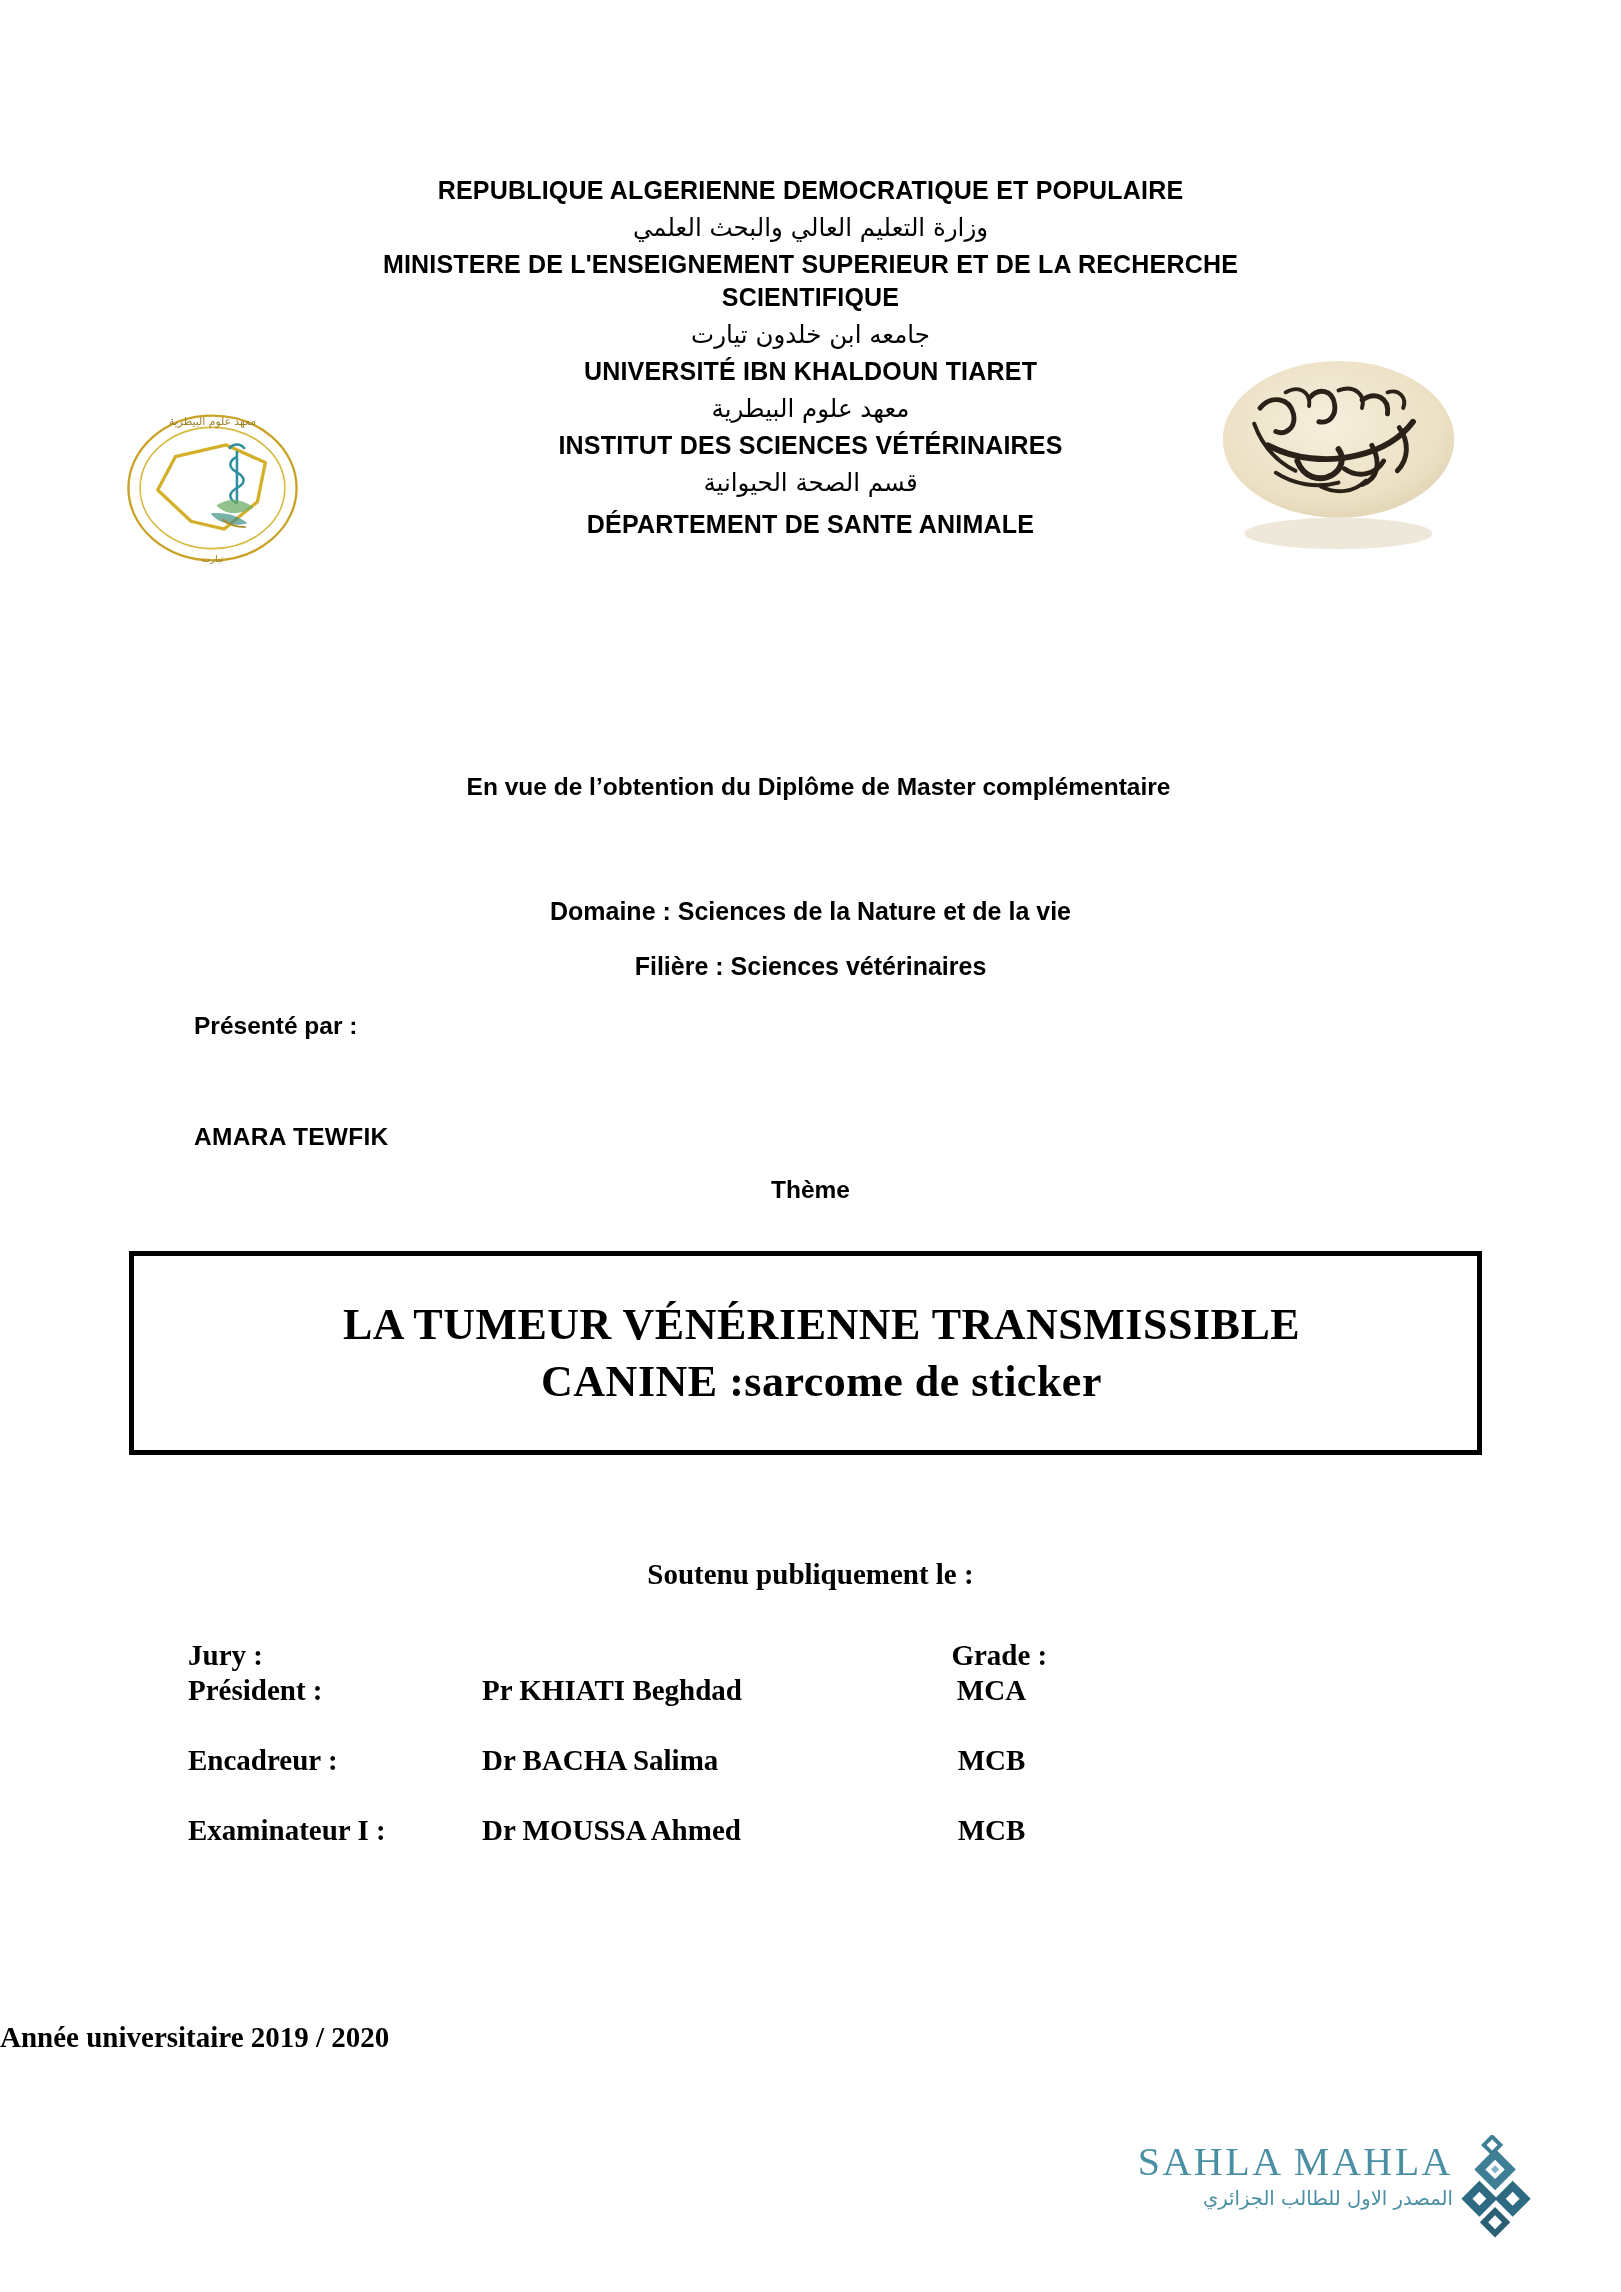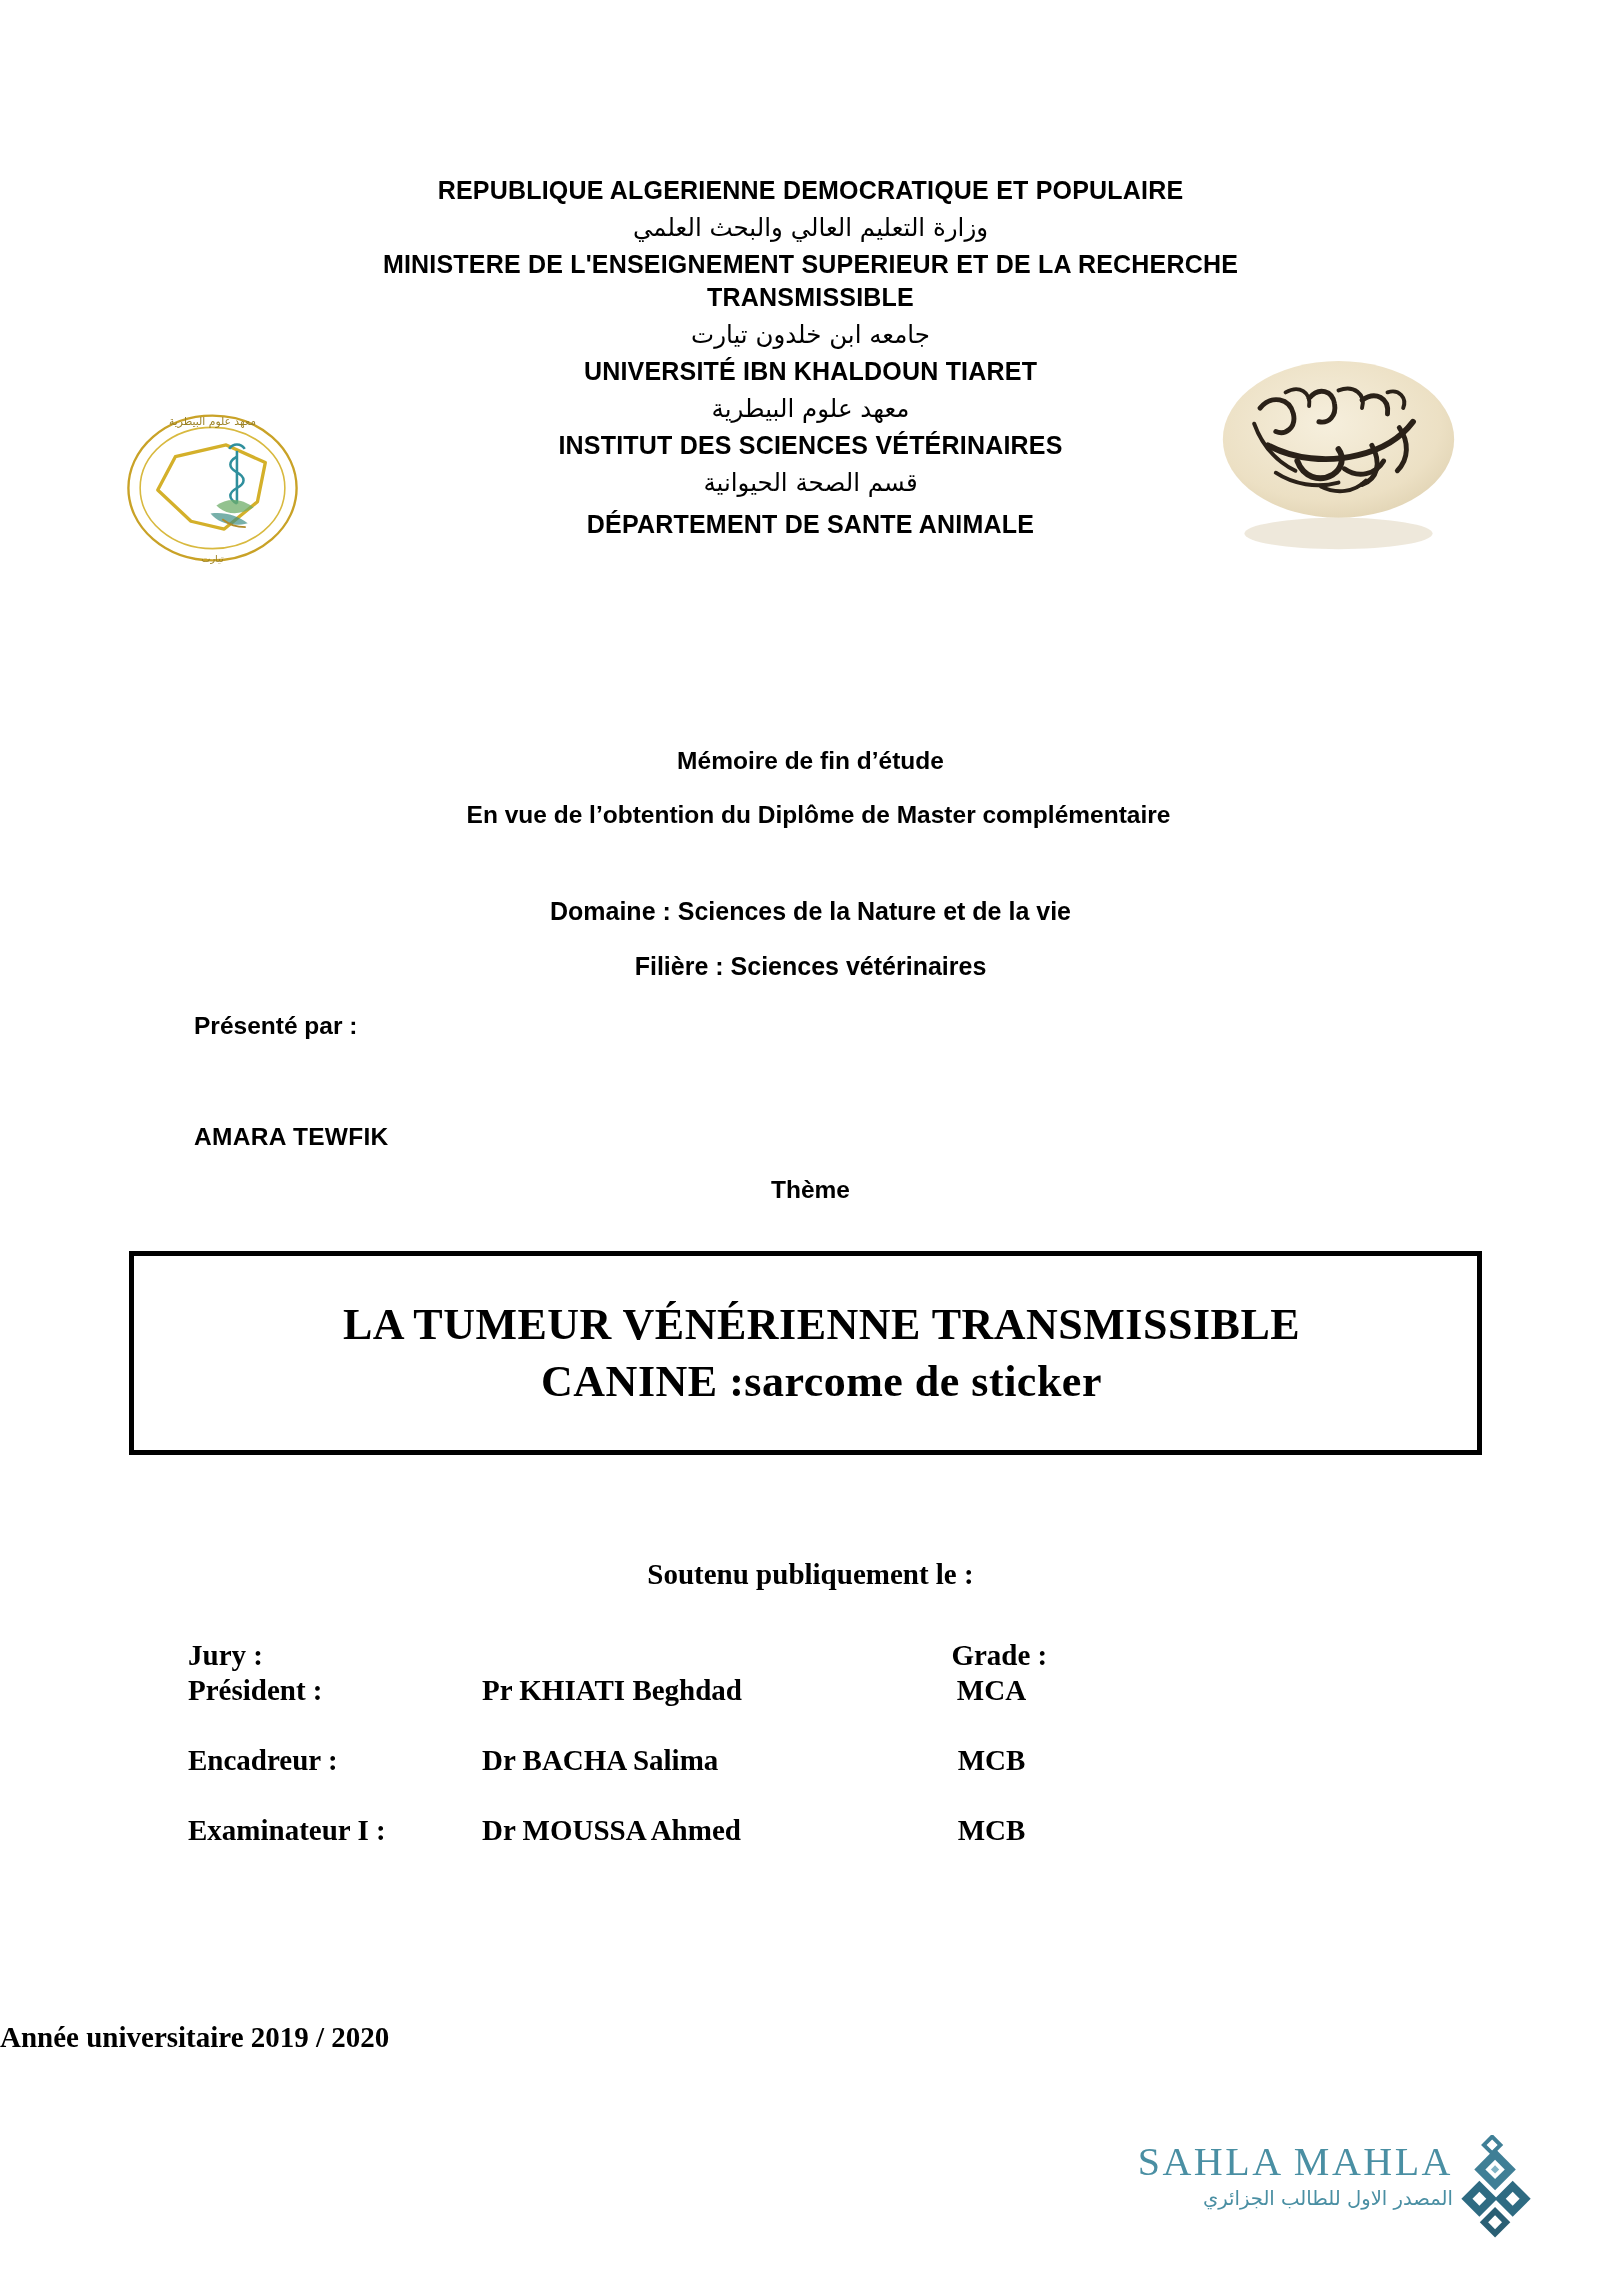--- a/index.html
+++ b/index.html
@@ -292,32 +292,31 @@
         <path d="M40 70 c8 22 22 38 42 48" stroke-width="4"></path>
       </g>
       <ellipse cx="126" cy="182" rx="96" ry="16" fill="#d9cdb0" opacity="0.45"></ellipse>
     </svg>
   </div>
 
   <div class="header-block">
     <div class="hdr-fr sans-bold">REPUBLIQUE ALGERIENNE DEMOCRATIQUE ET POPULAIRE</div>
     <div class="hdr-ar arabic">وزارة التعليم العالي والبحث العلمي</div>
     <div class="hdr-fr sans-bold">MINISTERE DE L'ENSEIGNEMENT SUPERIEUR ET DE LA RECHERCHE</div>
-    <div class="hdr-fr sans-bold">TRANSMISSIBLE</div>
+    <div class="hdr-fr sans-bold">SCIENTIFIQUE</div>
     <div class="hdr-ar arabic">جامعه ابن خلدون تيارت</div>
     <div class="hdr-fr sans-bold">UNIVERSITÉ IBN KHALDOUN TIARET</div>
     <div class="hdr-ar arabic">معهد علوم البيطرية</div>
     <div class="hdr-fr sans-bold">INSTITUT DES SCIENCES VÉTÉRINAIRES</div>
     <div class="hdr-ar arabic">قسم الصحة الحيوانية</div>
     <div class="gap-xs"></div>
     <div class="hdr-fr sans-bold">DÉPARTEMENT DE SANTE ANIMALE</div>
   </div>
 
   <div class="memoire">
-    <div class="l1 sans-bold">Mémoire de fin d’étude</div>
     <div class="l2 sans-bold">En vue de l’obtention du Diplôme de Master complémentaire</div>
   </div>
 
   <div class="domain-block">
     <div class="d1 sans-bold">Domaine : Sciences de la Nature et de la vie</div>
     <div class="d2 sans-bold">Filière : Sciences vétérinaires</div>
   </div>
 
   <div class="presente sans-bold">Présenté par :</div>
   <div class="author sans-bold">AMARA TEWFIK</div>

